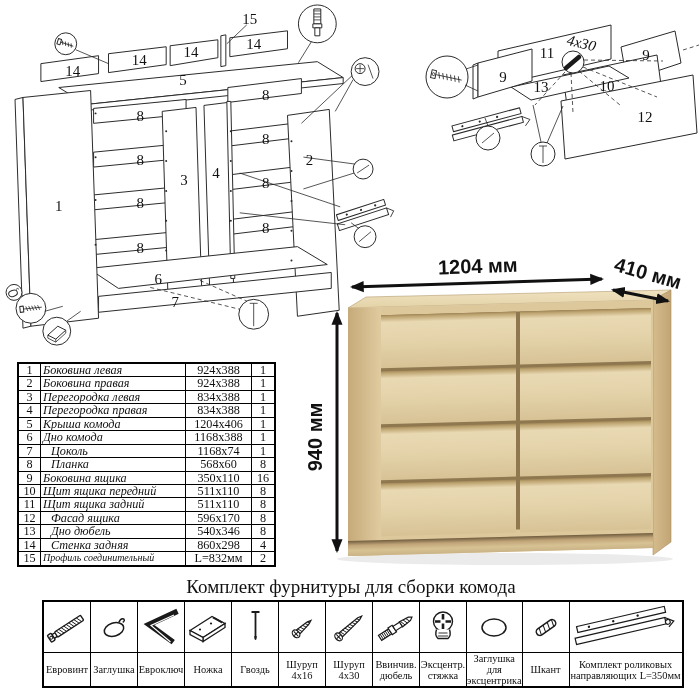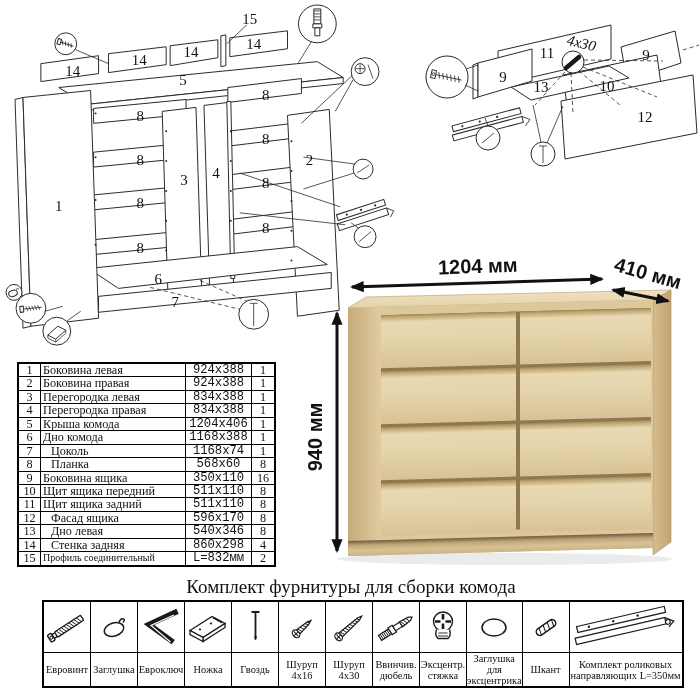--- a/index.html
+++ b/index.html
@@ -17,24 +17,24 @@
   .dash{stroke:#2a2a2a;fill:none;stroke-width:.8;stroke-dasharray:4 3;}
   .dot{fill:#2a2a2a;stroke:none;}
   .plabel{font-family:"Liberation Serif",serif;font-size:15px;fill:#111;stroke:none;}
   .plabel-hand{font-family:"Liberation Serif",serif;font-size:15px;font-style:italic;fill:#111;stroke:none;}
   .dim{font-family:"Liberation Sans",sans-serif;font-weight:bold;font-size:20px;fill:#111;stroke:none;}
 
   
   .parts-table{position:absolute;left:17px;top:362px;border-collapse:collapse;font-size:12.2px;border:2px solid #000;}
   .parts-table td{border:1px solid #000;padding:0 2px;height:12.2px;line-height:1.02;white-space:nowrap;}
   .c-num{text-align:center;width:17px;}
-  .c-name{width:132px;}
+  .c-name{width:132px;font-style:italic;}
   .c-name.indent{padding-left:10px;}
   .c-name.small{font-size:10px;margin-top:16px;}
-  .c-size{text-align:center;width:61px;font-family:Liberation Mono, monospace;}
+  .c-size{text-align:center;width:61px;}
   .c-qty{text-align:center;width:18px;}
 
   
   .kit-title{position:absolute;left:40px;top:576px;width:622px;text-align:center;font-size:19px;}
   .hw-table{position:absolute;left:42px;top:600px;border-collapse:collapse;table-layout:fixed;border:2px solid #000;}
   .hw-table td{border:1.5px solid #000;text-align:center;vertical-align:middle;padding:0;overflow:hidden;}
   .hw-icon-cell{height:50px;}
   .hw-icon-cell svg{display:block;margin:0 auto;height:47px;}
   .hw-name-cell{height:27px;font-size:10.4px;line-height:1.06;padding:1px 1px;}
   .hw-qty-cell{height:19px;font-size:16px;}
@@ -425,21 +425,21 @@
           <td class="c-qty">8</td>
         </tr>
         <tr>
           <td class="c-num">12</td>
           <td class="c-name indent">Фасад ящика</td>
           <td class="c-size">596x170</td>
           <td class="c-qty">8</td>
         </tr>
         <tr>
           <td class="c-num">13</td>
-          <td class="c-name indent">Дно левая</td>
+          <td class="c-name indent">Дно дюбель</td>
           <td class="c-size">540x346</td>
           <td class="c-qty">8</td>
         </tr>
         <tr>
           <td class="c-num">14</td>
           <td class="c-name indent">Стенка задняя</td>
           <td class="c-size">860x298</td>
           <td class="c-qty">4</td>
         </tr>
         <tr>

